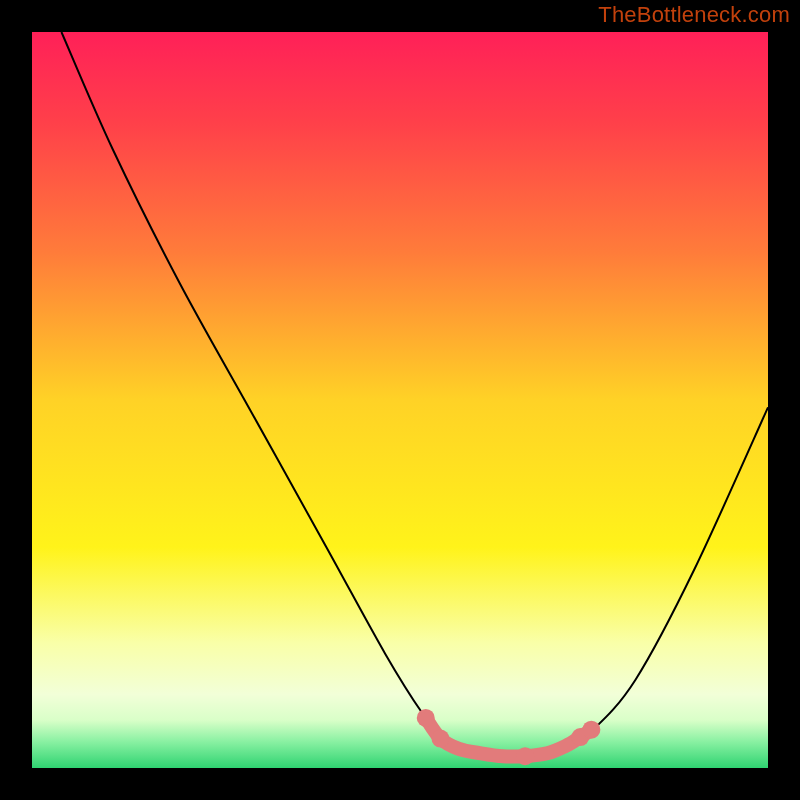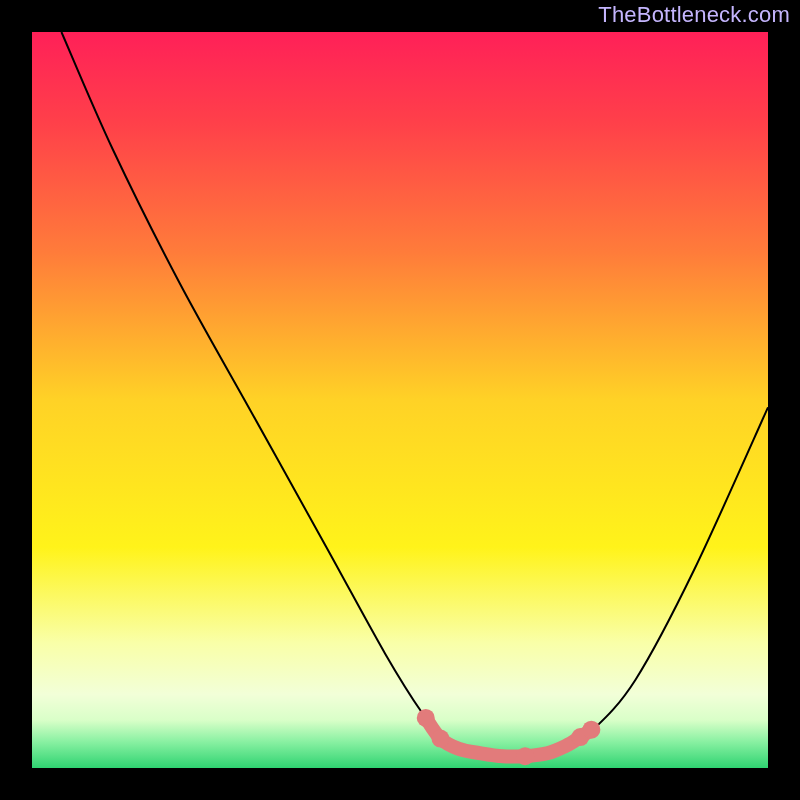--- a/index.html
+++ b/index.html
@@ -8,21 +8,21 @@
     width: 800px;
     height: 800px;
     background: #000;
     font-family: Arial, Helvetica, sans-serif;
     position: relative;
   }
   .watermark {
     position: absolute;
     top: 2px;
     right: 10px;
-    color: #c4b5fd;
+    color: #c2410c;
     font-size: 22px;
     font-weight: 500;
     z-index: 10;
     letter-spacing: 0.2px;
   }
   .plot-area {
     position: absolute;
     left: 32px;
     top: 32px;
     width: 736px;

